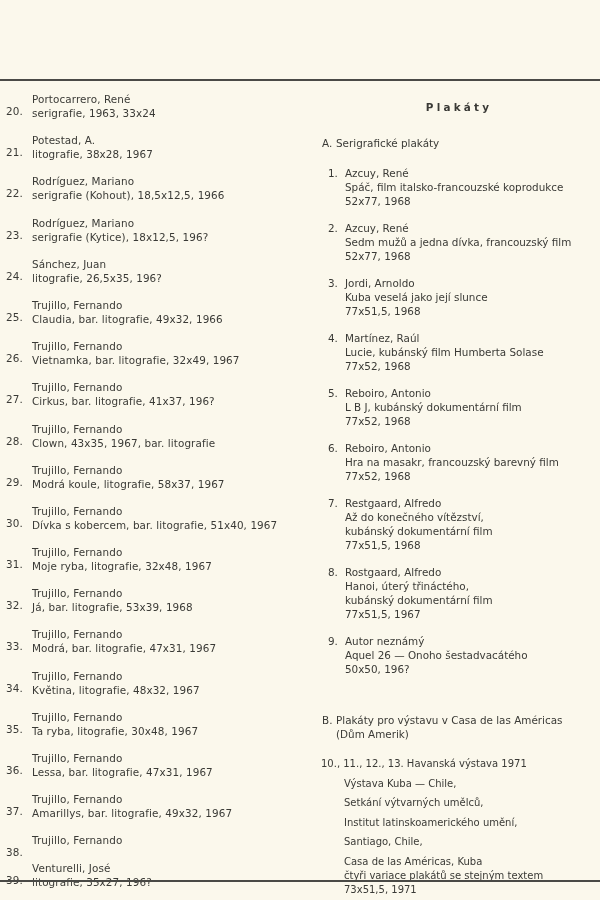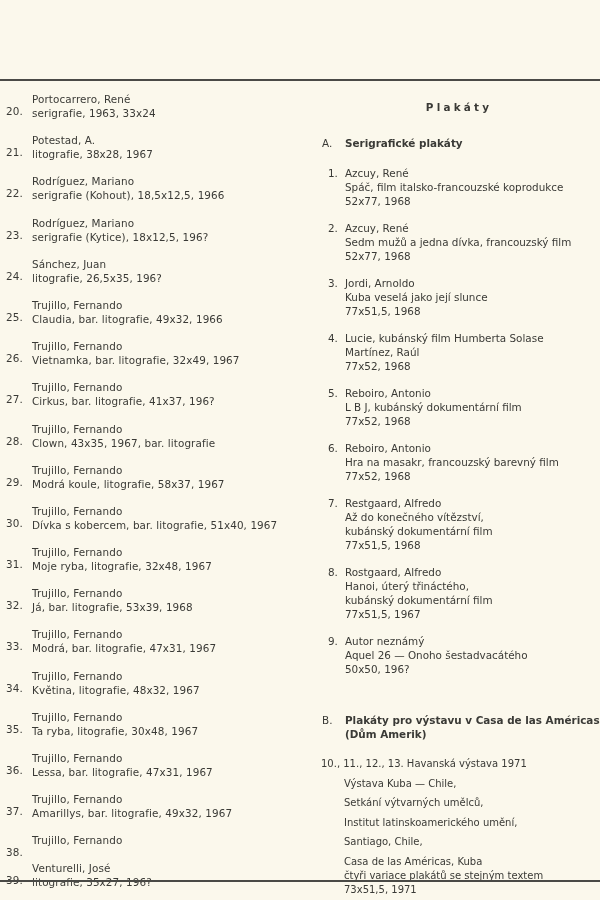--- a/index.html
+++ b/index.html
@@ -17,21 +17,21 @@
   .col-left { position:absolute; left:0; top:92px; width:300px; }
   .entry { position:relative; font-size:10.4px; line-height:14px; margin-bottom:13.2px; letter-spacing:0.1px; }
   .entry .num { position:absolute; left:6px; top:12px; }
   .entry .lines { margin-left:32px; }
   .entry .lines div { white-space:nowrap; }
 
   .col-right { position:absolute; left:322px; top:100px; width:278px; }
   .heading { text-align:center; font-weight:bold; font-size:10.4px; letter-spacing:3.2px; margin-left:-2px; width:278px; height:14px; line-height:14px; }
   .section { position:relative; font-size:10.4px; line-height:14px; }
   .section .letter { position:absolute; left:0; top:0; }
-  .section .text { margin-left:23px;font-weight:bold; }
+  .section .text { margin-left:14px; }
   .section.a { margin-top:22px; margin-bottom:16px; }
   .section.b { margin-top:37px; margin-bottom:16px; }
 
   .rentry { position:relative; font-size:10.4px; line-height:14px; margin-bottom:13px; }
   .rentry .num { position:absolute; left:6px; top:0; }
   .rentry .lines { margin-left:23px; }
   .rentry .lines div { white-space:nowrap; }
 
   .final { position:relative; font-size:10px; line-height:14px; }
   .final .head { white-space:nowrap; }
@@ -215,22 +215,22 @@
         <span class="num">3.</span>
         <div class="lines">
           <div>Jordi, Arnoldo</div>
           <div>Kuba veselá jako její slunce</div>
           <div>77x51,5, 1968</div>
         </div>
       </div>
       <div class="rentry">
         <span class="num">4.</span>
         <div class="lines">
+          <div>Martínez, Raúl</div>
           <div>Lucie, kubánský film Humberta Solase</div>
-          <div>Martínez, Raúl</div>
           <div>77x52, 1968</div>
         </div>
       </div>
       <div class="rentry">
         <span class="num">5.</span>
         <div class="lines">
           <div>Reboiro, Antonio</div>
           <div>L B J, kubánský dokumentární film</div>
           <div>77x52, 1968</div>
         </div>

